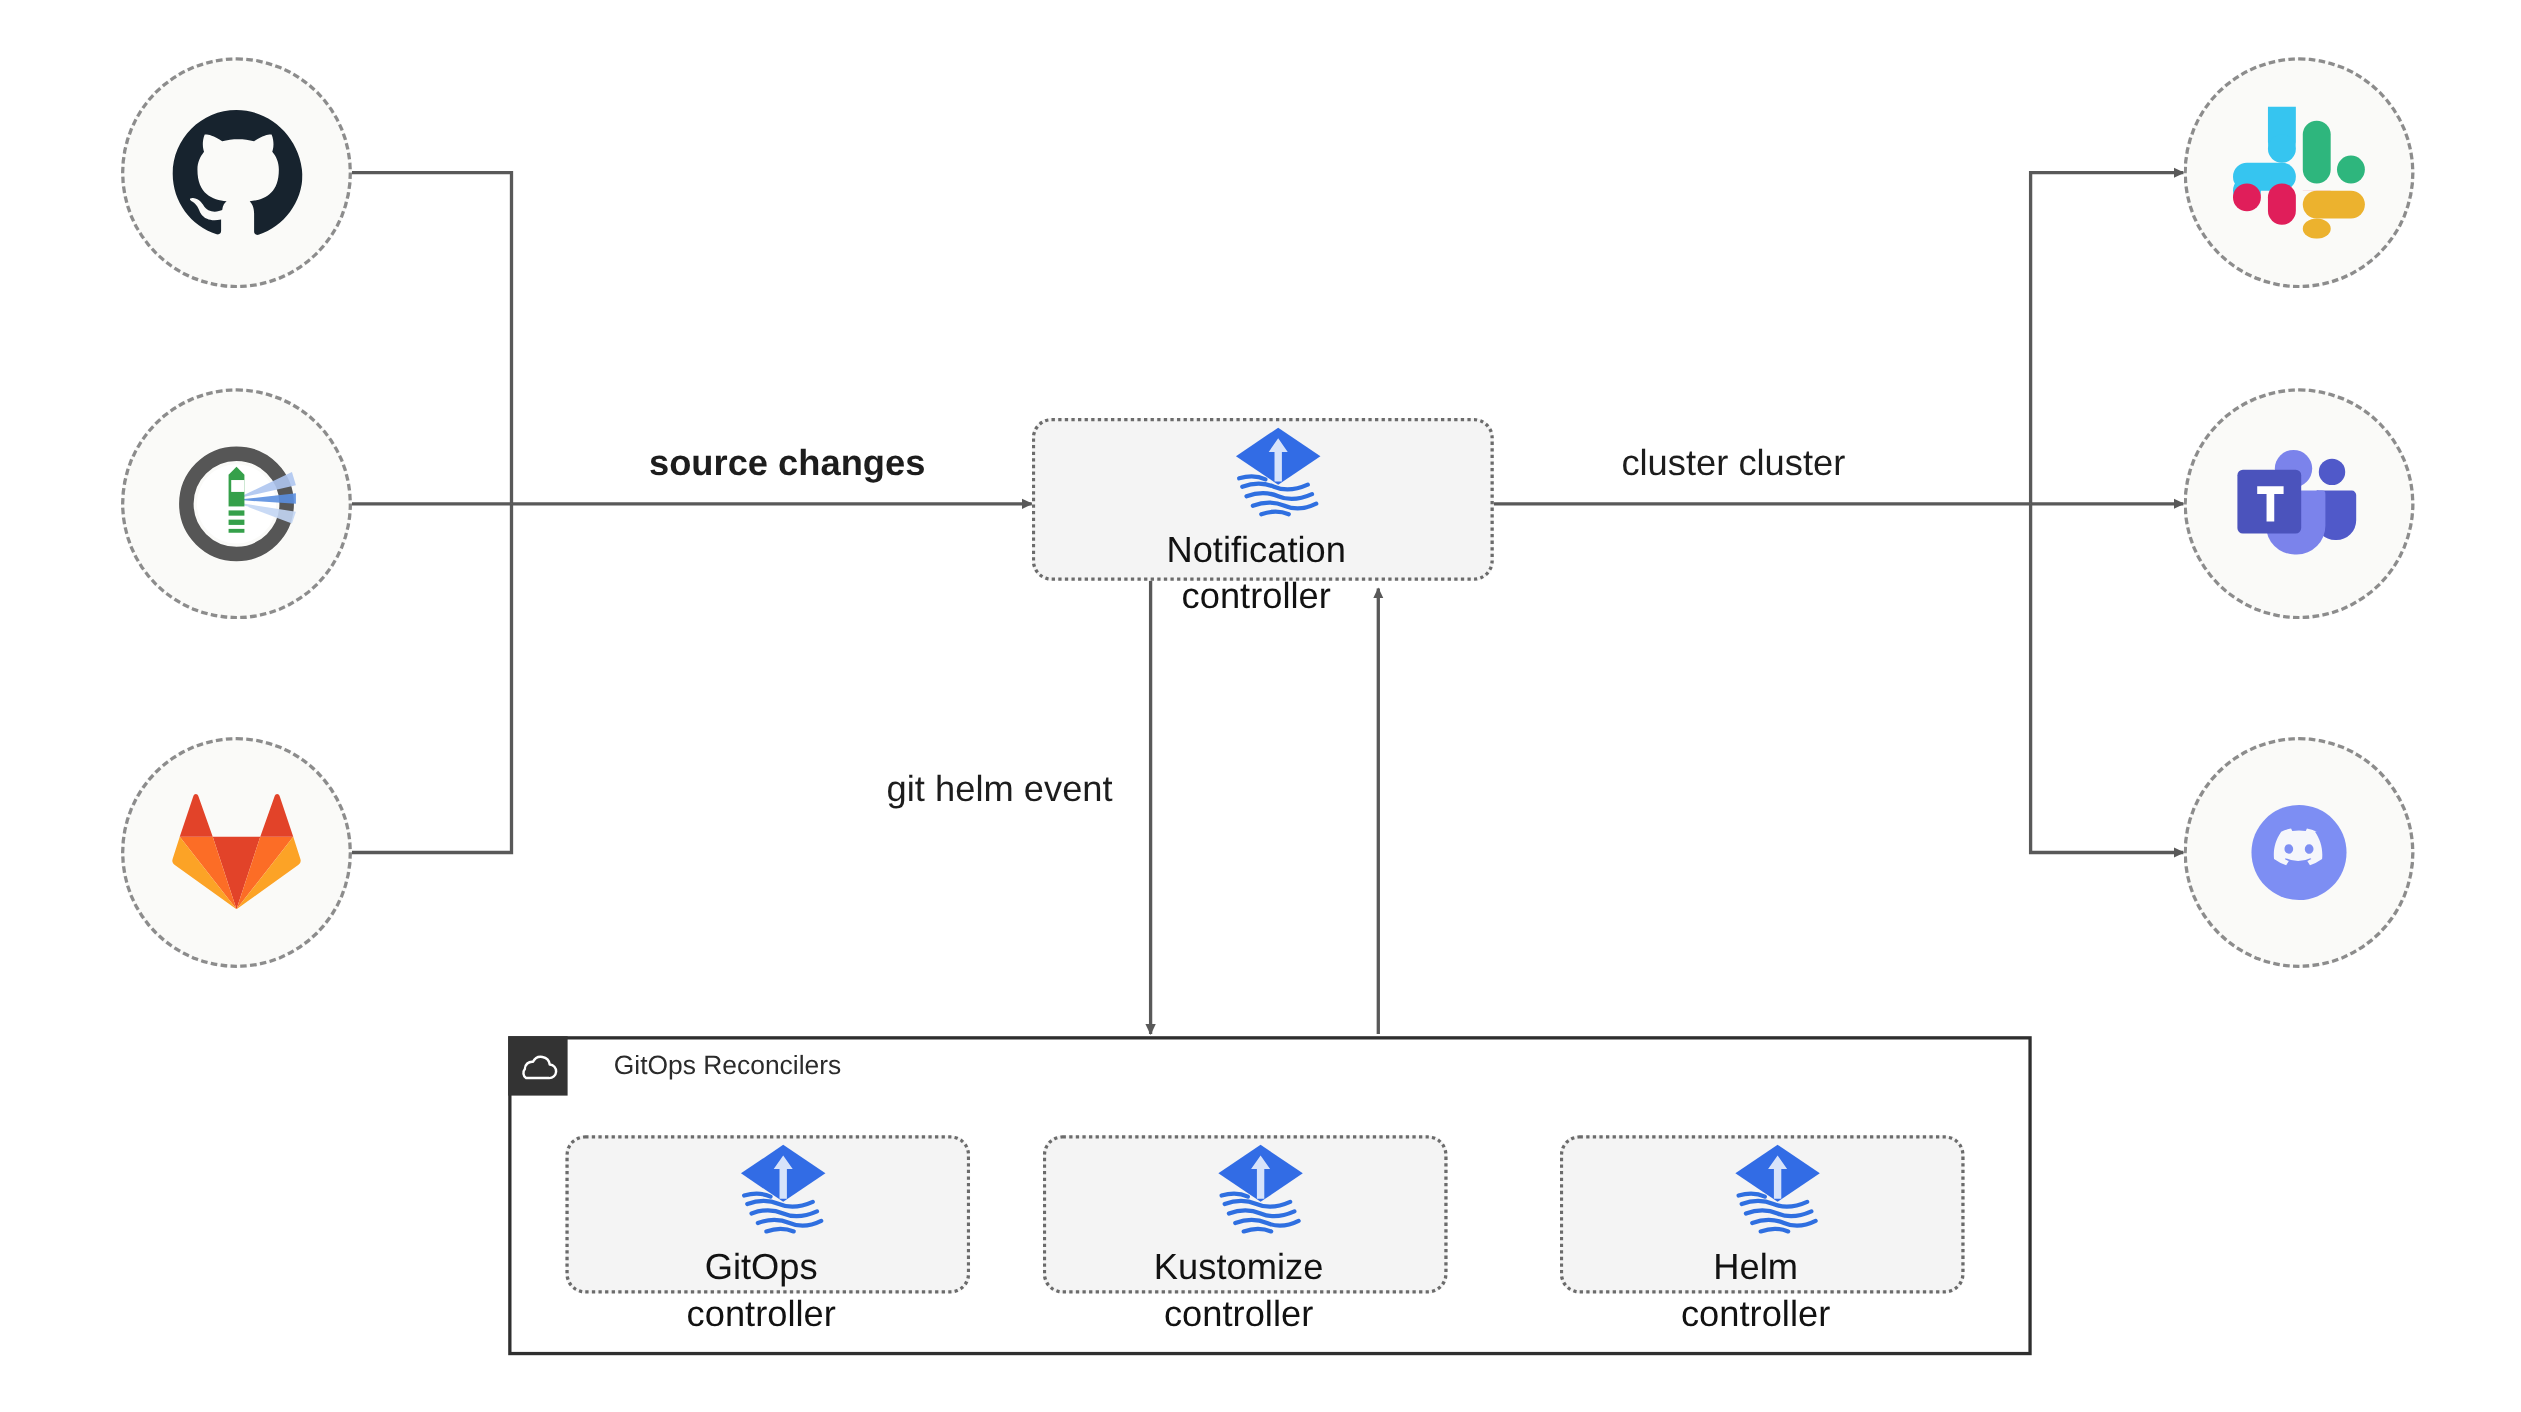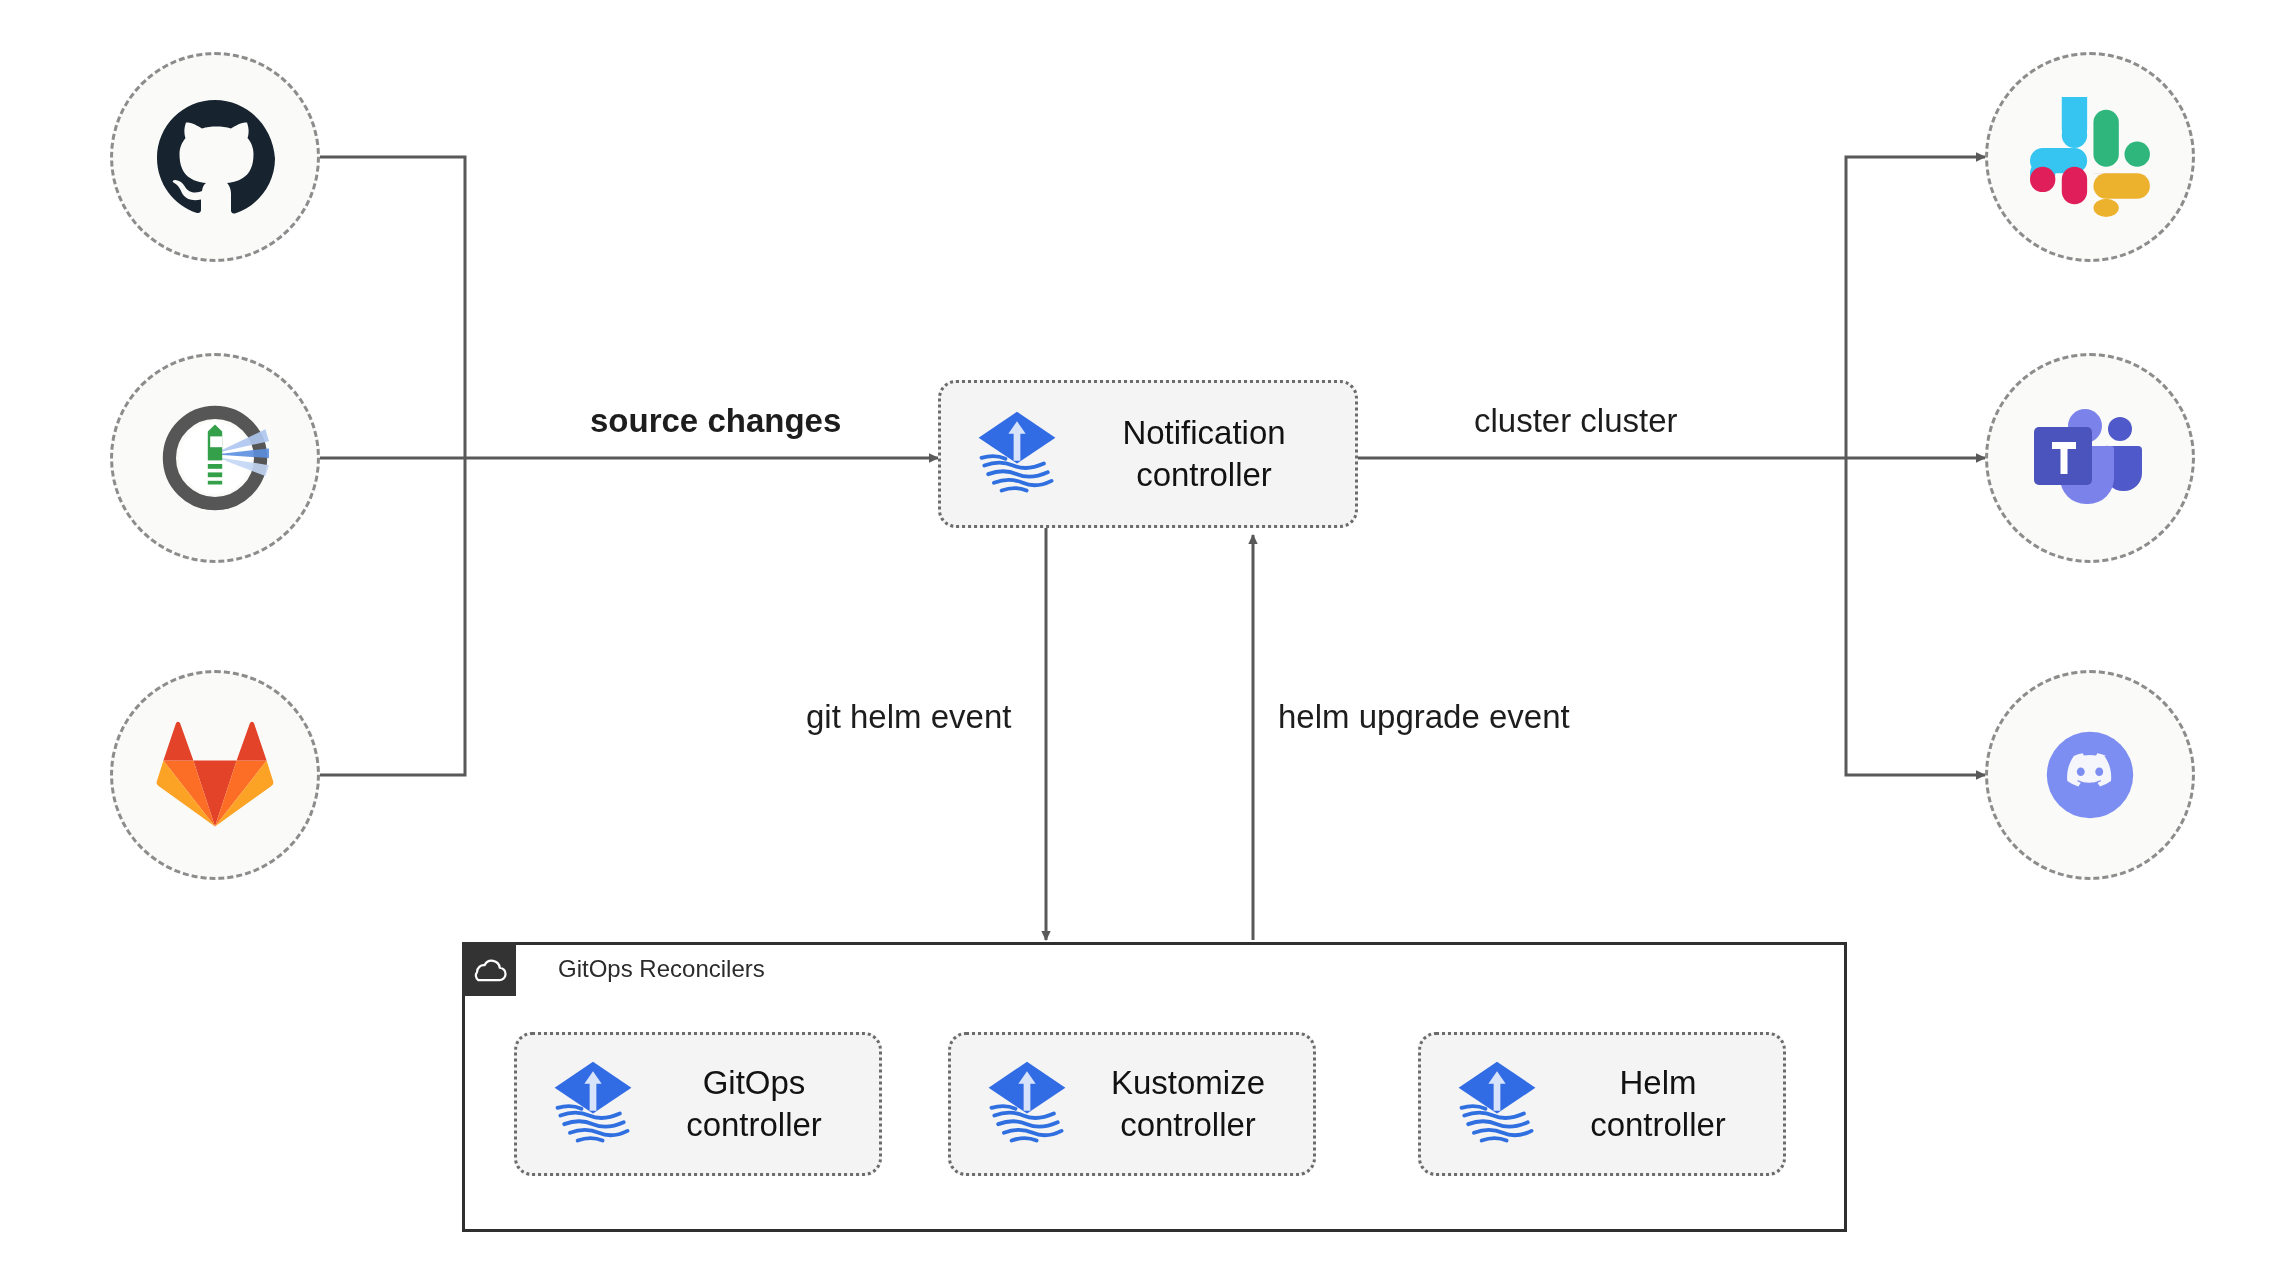--- a/index.html
+++ b/index.html
@@ -50,20 +50,21 @@
   
   .ctrl-box {
     position: absolute;
     background: #f4f4f4;
     border: 3px dotted #6b6b6b;
     border-radius: 18px;
     box-sizing: border-box;
     display: flex;
     align-items: center;
     justify-content: flex-start;
+    flex-direction: column;
   }
   .ctrl-box .flux-logo {
     width: 96px;
     height: 96px;
     flex: 0 0 auto;
     margin-left: 28px;
   }
   .ctrl-box .ctrl-label {
     flex: 1 1 auto;
     text-align: center;
@@ -303,15 +304,14 @@
         <path d="M34 88 Q48 83 60 88"></path>
       </g>
     </svg>
     <div class="ctrl-label">Helm
 controller</div>
   </div>
 
   <div class="edge-label" style="left:580px; top:402px;font-weight:bold;">source changes</div>
   <div class="edge-label" style="left:1464px; top:402px;">cluster cluster</div>
   <div class="edge-label" style="left:796px; top:698px;">git helm event</div>
-  <div class="edge-label" style="left:1268px; top:698px;">helm upgrade event</div>
 
 </div>
 
 </body></html>

